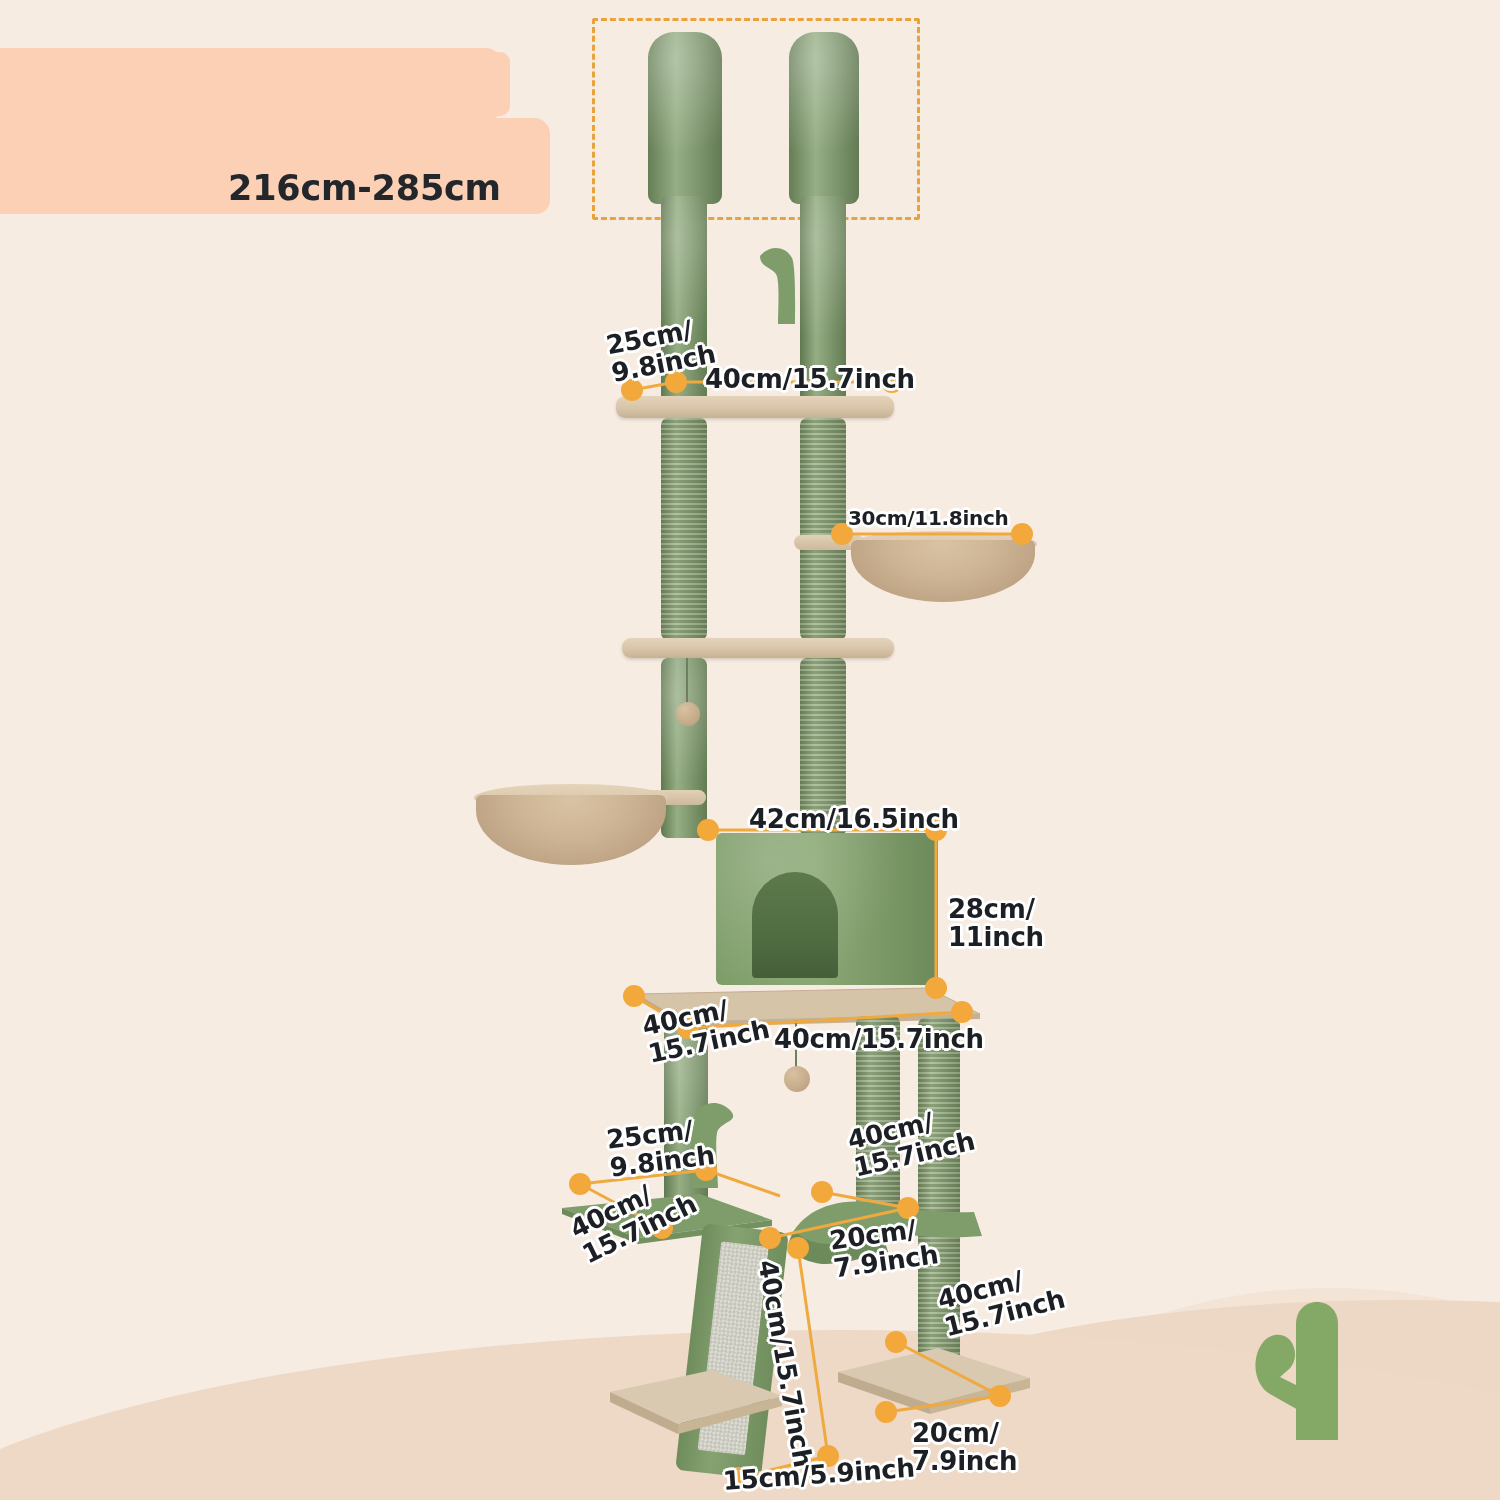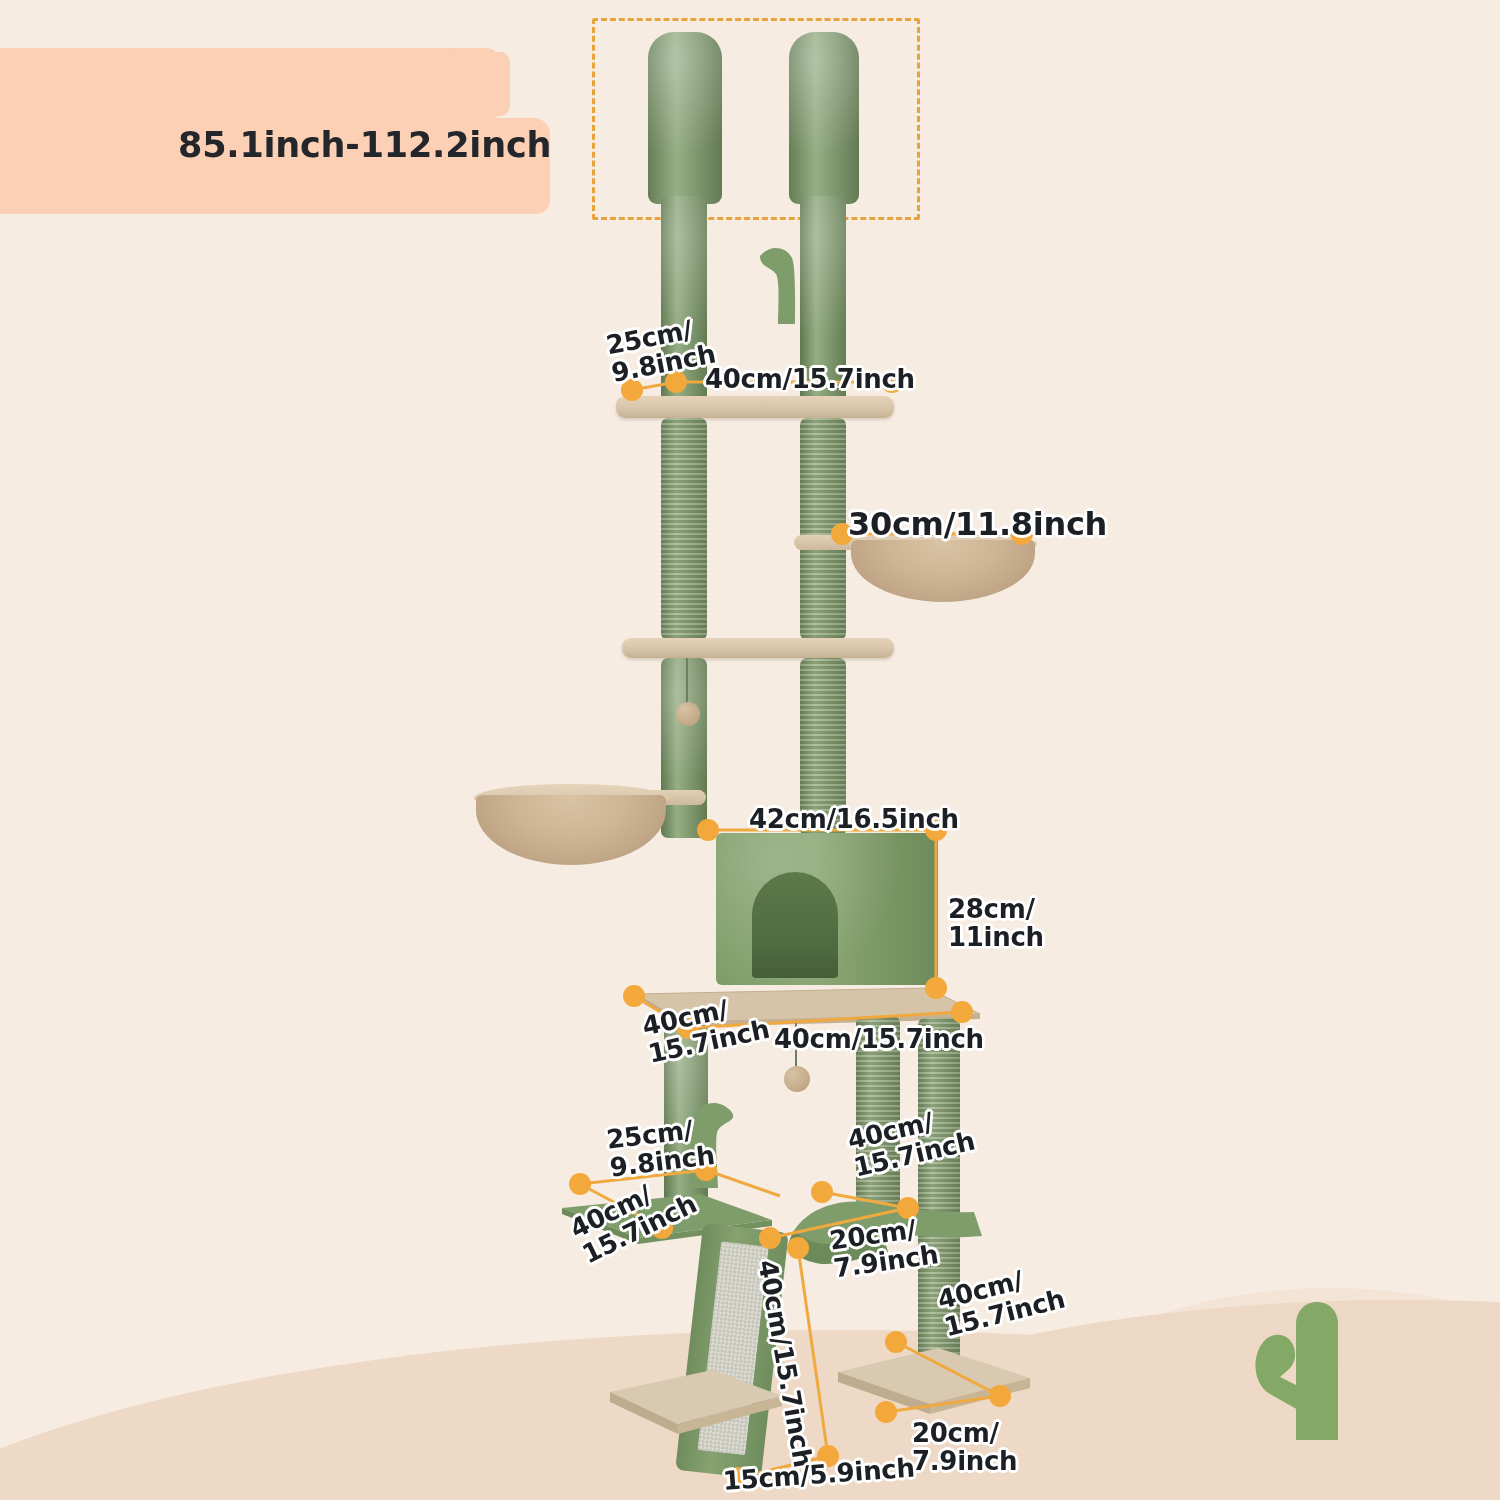--- a/index.html
+++ b/index.html
@@ -169,21 +169,21 @@
 
   <svg class="deco-cactus" viewBox="0 0 150 170">
     <path d="M58 46c0-13 9-22 21-22s21 9 21 22v116H58z" fill="#84a865"></path>
     <path d="M26 63c9-9 22-8 28 2 5 9 4 20-4 27l-8 7 20 10v24l-30-17c-16-9-20-36-6-53z" fill="#84a865"></path>
   </svg>
 
   <div class="banner banner-top"></div>
   <div class="banner banner-nick"></div>
   <div class="banner banner-bot"></div>
 
-  <div class="hdr hdr-l1">85.1inch-112.2inch</div>
+  <div class="hdr hdr-l2">216cm-285cm</div>
 
   <div class="dashbox"></div>
 
   <div class="cap" style="left:648px;top:32px;width:74px;height:172px;"></div>
   <div class="cap" style="left:789px;top:32px;width:70px;height:172px;"></div>
 
   <div class="post plush" style="left:661px;top:196px;width:46px;height:206px;"></div>
   <div class="post plush" style="left:800px;top:196px;width:46px;height:206px;"></div>
 
   <svg class="arm" style="left:752px;top:232px;width:62px;height:96px;" viewBox="0 0 62 96">
@@ -298,21 +298,21 @@
     <circle cx="896" cy="1342" r="11"></circle>
     <circle cx="1000" cy="1396" r="11"></circle>
     <circle cx="886" cy="1412" r="11"></circle>
   </svg>
 
   <div class="mlabel" style="left:604px;top:333px;font-size:26px;transform:rotate(-11deg);transform-origin:0 0;">25cm/
 9.8inch</div>
 
   <div class="mlabel" style="left:705px;top:366px;font-size:26px;">40cm/15.7inch</div>
 
-  <div class="mlabel" style="left:848px;top:508px;font-size:32px;">30cm/11.8inch</div>
+  <div class="mlabel" style="left:848px;top:508px;font-size:20px;">30cm/11.8inch</div>
 
   <div class="mlabel" style="left:749px;top:806px;font-size:26px;">42cm/16.5inch</div>
 
   <div class="mlabel" style="left:948px;top:896px;font-size:26px;">28cm/
 11inch</div>
 
   <div class="mlabel" style="left:640px;top:1014px;font-size:26px;transform:rotate(-12deg);transform-origin:0 0;">40cm/
 15.7inch</div>
 
   <div class="mlabel" style="left:774px;top:1026px;font-size:26px;">40cm/15.7inch</div>

